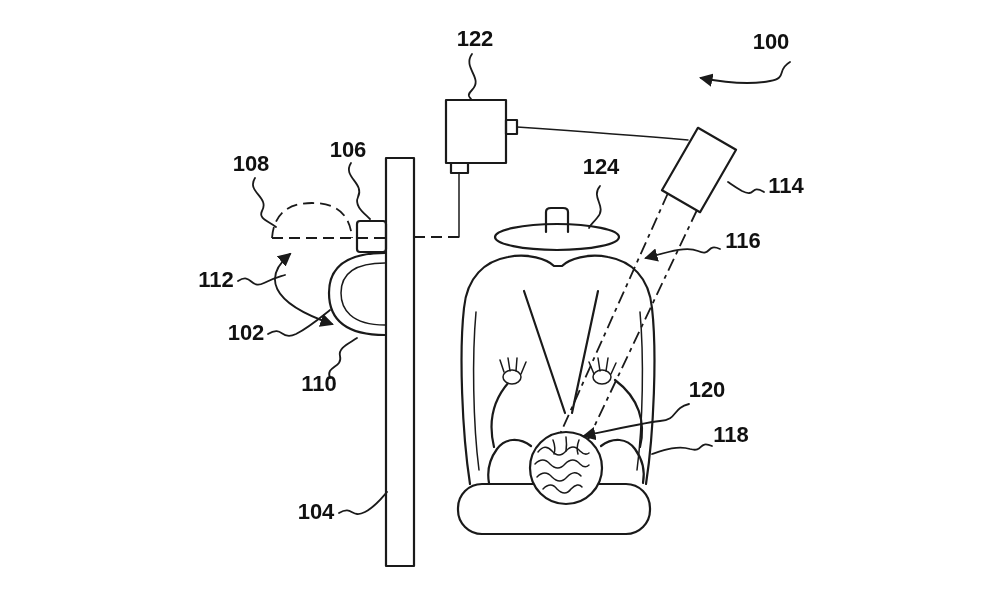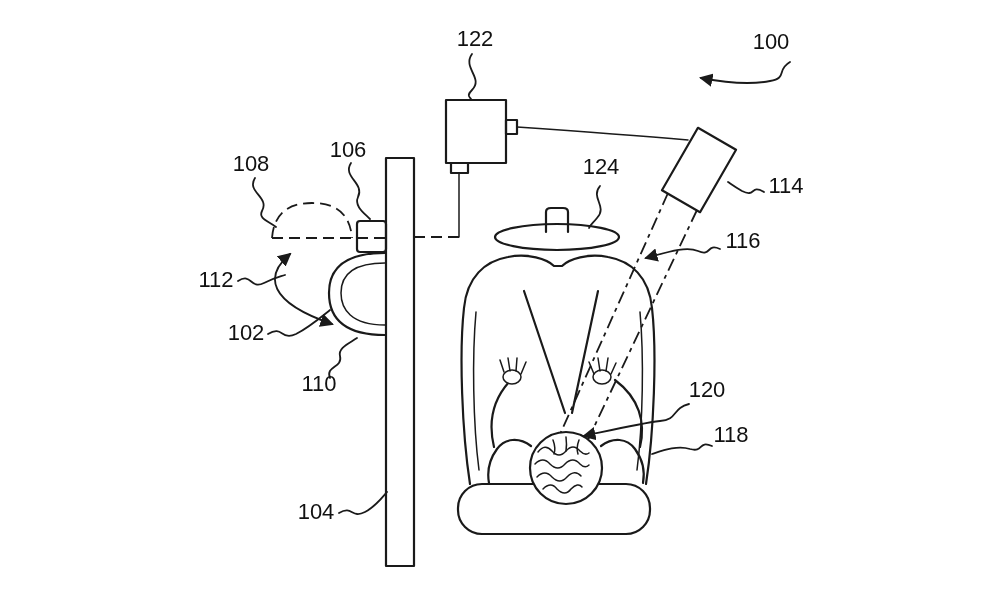--- a/index.html
+++ b/index.html
@@ -9,20 +9,21 @@
     width: 1000px;
     height: 591px;
     overflow: hidden;
     font-family: "Liberation Sans", sans-serif;
   }
   .figure-wrap {
     position: relative;
     width: 1000px;
     height: 591px;
     background: var(--bg, #ffffff);
+    font-weight: bold;
   }
   svg { display: block; }
   .stroke {
     fill: none;
     stroke: var(--line, #1a1a1a);
     stroke-width: 2.2;
     stroke-linecap: round;
     stroke-linejoin: round;
   }
   .stroke-thin {

